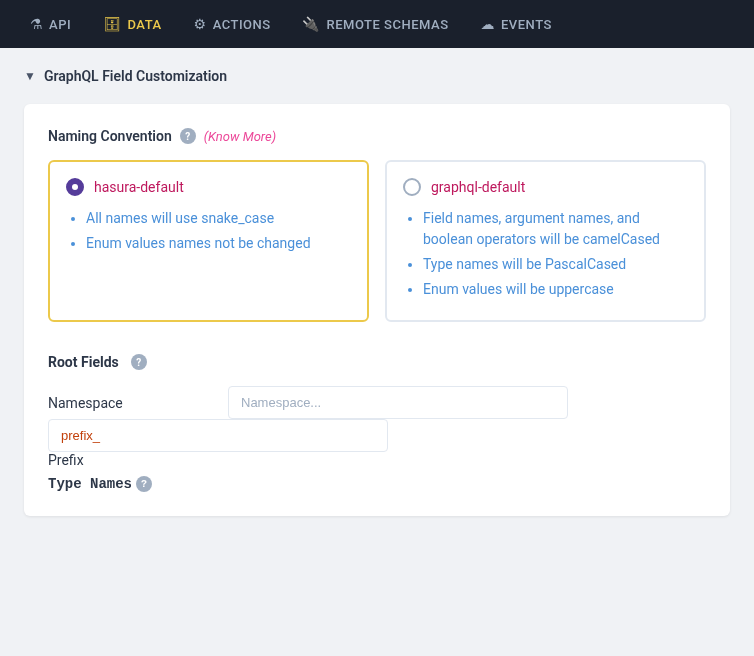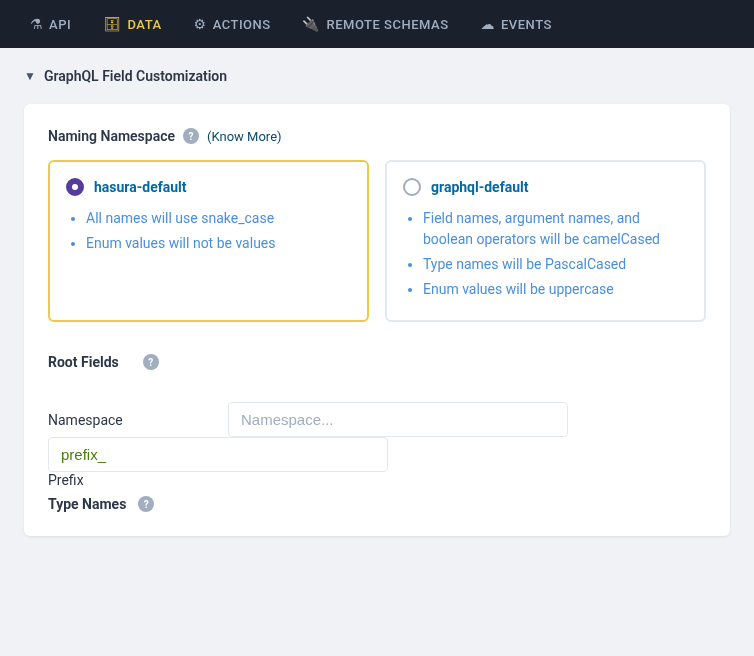--- a/index.html
+++ b/index.html
@@ -88,23 +88,24 @@
       background: #a0aec0;
       color: #fff;
       font-size: 10px;
       display: flex;
       align-items: center;
       justify-content: center;
       cursor: pointer;
       font-weight: 700;
     }
     .know-more {
-      color: #0c4a6e;
+      color: #ec4899;
       font-size: 13px;
       font-weight: 400;
+      font-style: italic;
       cursor: pointer;
       text-decoration: none;
     }
 
     
     .convention-options {
       display: flex;
       gap: 16px;
       margin-bottom: 32px;
     }
@@ -141,43 +142,43 @@
     }
     .radio-circle.selected::after {
       content: '';
       width: 6px;
       height: 6px;
       border-radius: 50%;
       background: #fff;
     }
     .convention-title {
       font-size: 14px;
-      font-weight: 700;
-      color: #0369a1;
+      font-weight: 400;
+      color: #be185d;
     }
     .convention-bullets {
       list-style: disc;
       padding-left: 20px;
     }
     .convention-bullets li {
       font-size: 14px;
       color: #4a90d9;
       margin-bottom: 4px;
       line-height: 1.5;
     }
 
     
     .subsection-label {
       display: flex;
       align-items: center;
-      gap: 24px;
+      gap: 12px;
       font-size: 14px;
       font-weight: 700;
       color: #2d3748;
-      margin-bottom: 32px;
+      margin-bottom: 16px;
     }
 
     
     .form-row {
       display: flex;
       align-items: center;
     }
     .form-row-label {
       width: 180px;
       font-size: 14px;
@@ -186,38 +187,39 @@
     }
     .form-row-input {
       flex: 1;
       max-width: 340px;
     }
     .form-row-input input {
       width: 100%;
       padding: 8px 12px;
       border: 1px solid #e2e8f0;
       border-radius: 4px;
-      font-size: 15px;
-      color: #4d7c0f;
+      font-size: 13px;
+      color: #c2410c;
       background: #fff;
       outline: none;
     }
     .form-row-input input::placeholder {
       color: #a0aec0;
     }
 
     
     .type-names-label {
       display: flex;
       align-items: center;
-      gap: 12px;
+      gap: 4px;
       font-size: 14px;
       font-weight: 700;
       color: #2d3748;
       margin-top: 8px;
+      font-family: Liberation Mono, monospace;
     }
   </style>
 </head>
 <body>
 
 <nav class="top-nav">
   <div class="nav-item">
     <span class="nav-icon">⚗</span>
     <span>API</span>
   </div>
@@ -242,35 +244,35 @@
 <main class="content">
 
   <div class="section-header">
     <span class="chevron">▼</span>
     <span>GraphQL Field Customization</span>
   </div>
 
   <div class="card">
 
     <div class="field-label">
-      <span>Naming Namespace</span>
+      <span>Naming Convention</span>
       <span class="help-icon">?</span>
       <a class="know-more">(Know More)</a>
     </div>
 
     <div class="convention-options">
 
       <div class="convention-card selected">
         <div class="convention-card-header">
           <div class="radio-circle selected"></div>
           <span class="convention-title">hasura-default</span>
         </div>
         <ul class="convention-bullets">
           <li>All names will use snake_case</li>
-          <li>Enum values will not be values</li>
+          <li>Enum values names not be changed</li>
         </ul>
       </div>
 
       <div class="convention-card">
         <div class="convention-card-header">
           <div class="radio-circle"></div>
           <span class="convention-title">graphql-default</span>
         </div>
         <ul class="convention-bullets">
           <li>Field names, argument names, and boolean operators will be camelCased</li>

